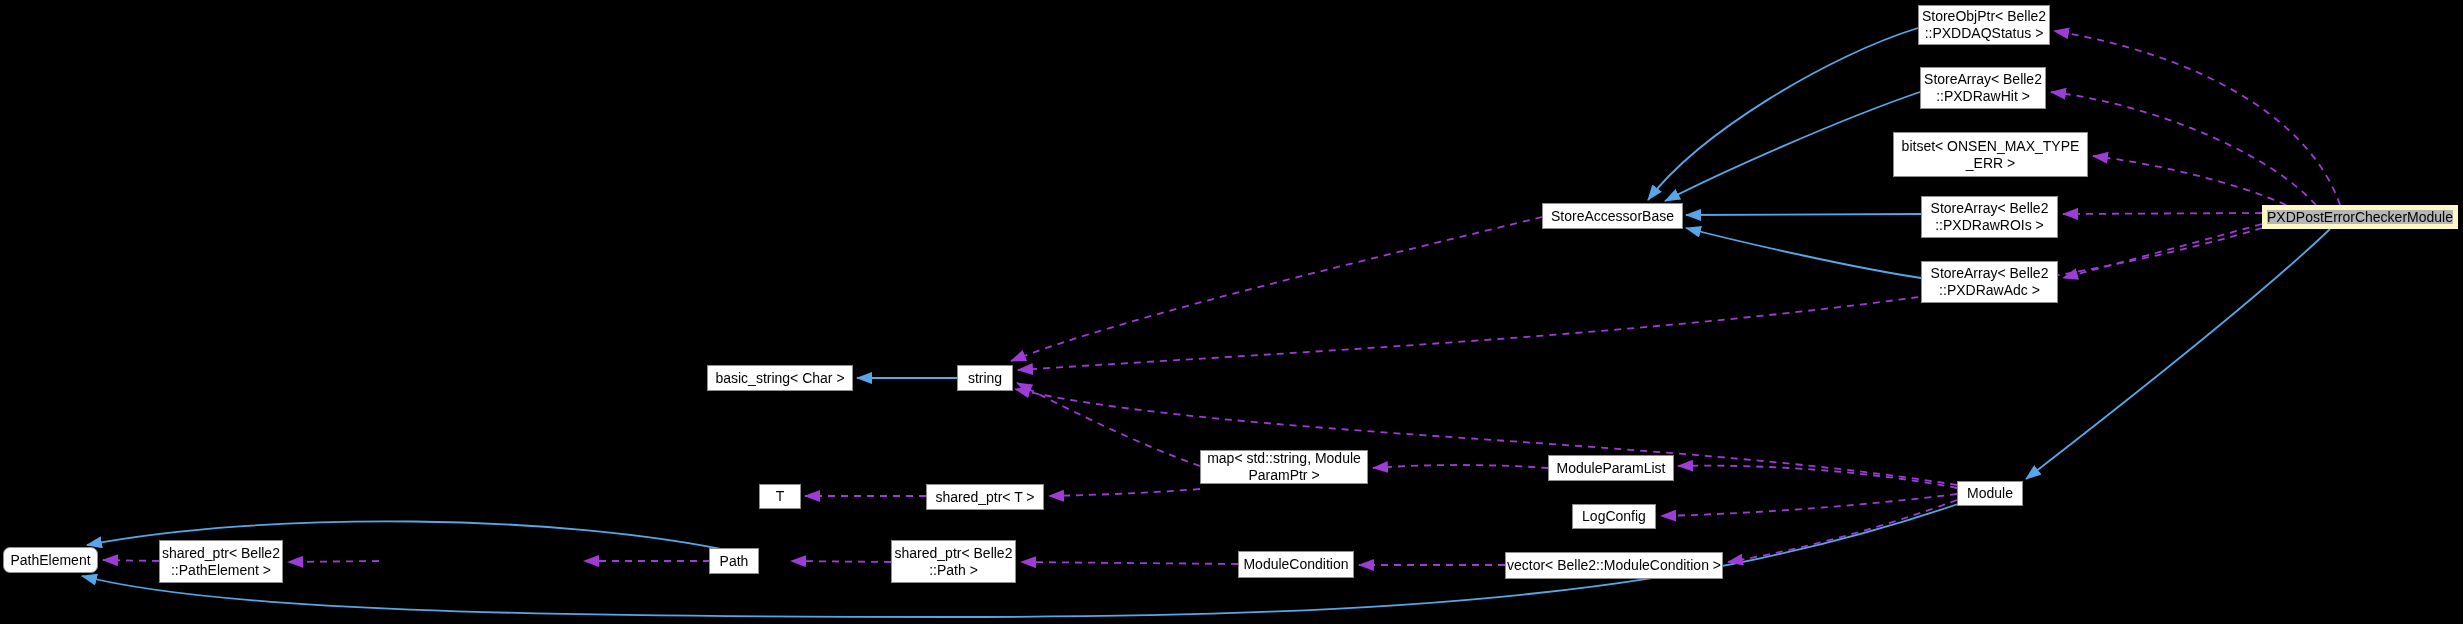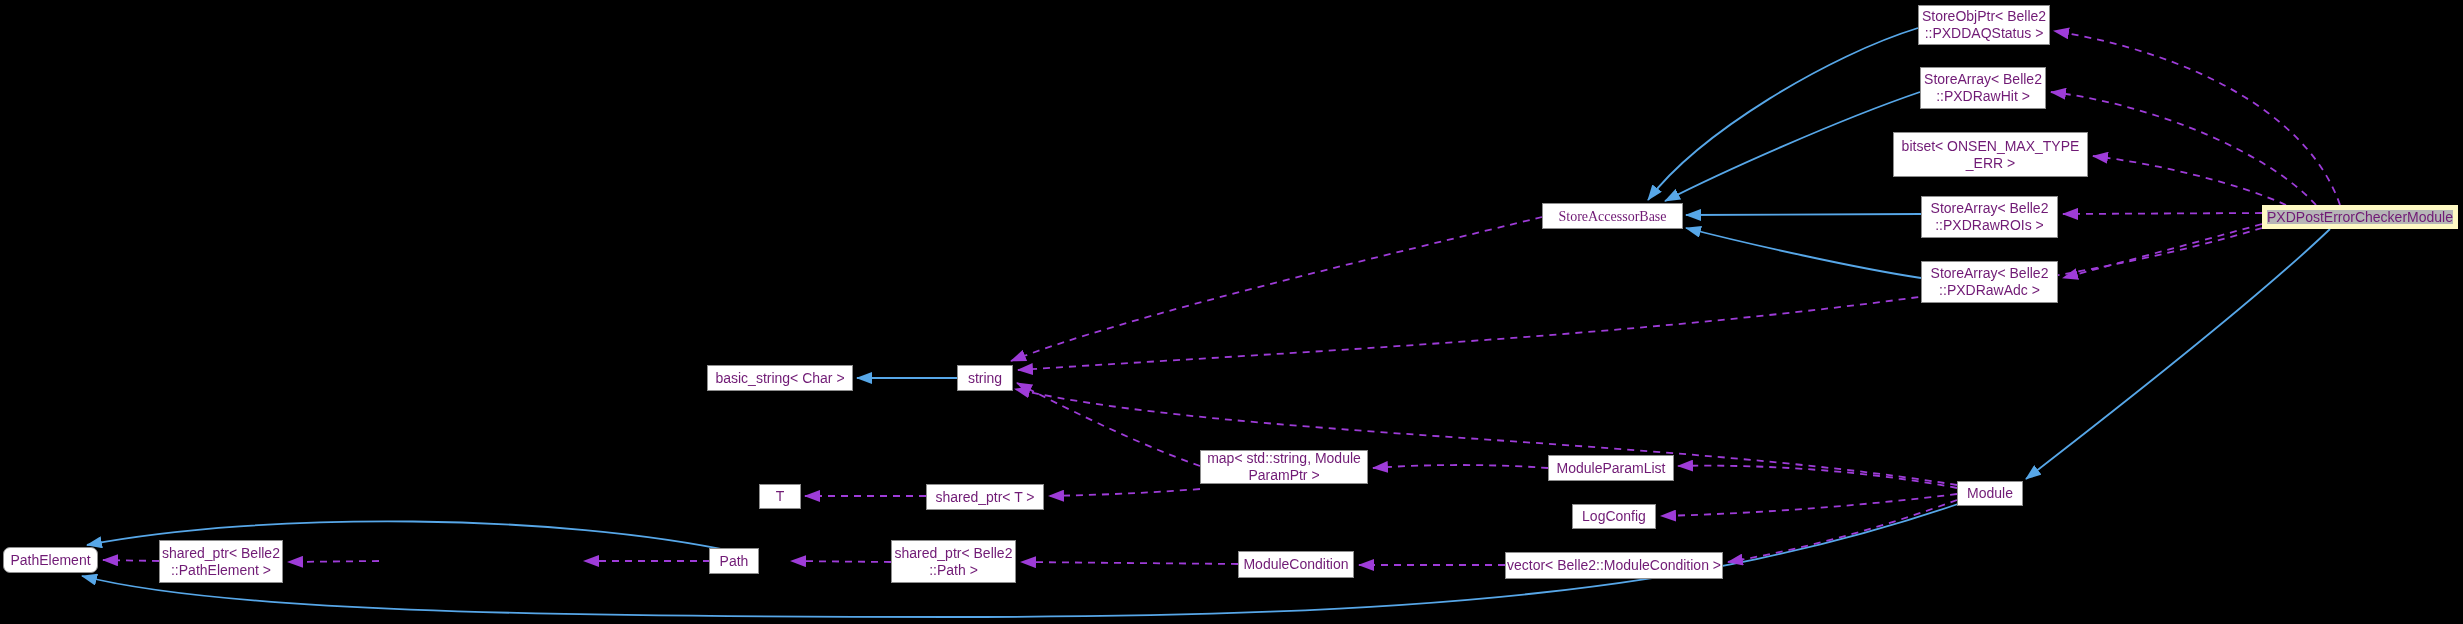--- a/index.html
+++ b/index.html
@@ -4,21 +4,21 @@
 <style>
   html,body{margin:0;padding:0;background:#000;}
   #stage{
     position:relative;width:2463px;height:624px;background:#000000;
     font-family:"Liberation Sans",sans-serif;overflow:hidden;
   }
   #edges{position:absolute;left:0;top:0;}
   .node{
     position:absolute;box-sizing:border-box;
     display:flex;align-items:center;justify-content:center;
-    background:#ffffff;border:1px solid #8e8e8e;color:#701a75;
+    background:#ffffff;border:1px solid #8e8e8e;color:#000000;
     font-size:14px;line-height:17px;text-align:center;white-space:pre-line;
     cursor:pointer;
   }
   .node--plain{cursor:default;}
   .node--hl{background:#b6b6b6;border:5px solid #fef9c3;}
   .edge-solid{fill:none;stroke:#57a7e8;stroke-width:1.8;}
   .edge-dashed{fill:none;stroke:#9e3cd8;stroke-width:1.8;stroke-dasharray:7 6;}
 </style>
 </head>
 <body>
@@ -77,21 +77,21 @@
 _ERR &gt;</div>
 
   <div class="node" style="left:1921px;top:196px;width:137px;height:42px;">StoreArray&lt; Belle2
 ::PXDRawROIs &gt;</div>
 
   <div class="node" style="left:1921px;top:261px;width:137px;height:42px;">StoreArray&lt; Belle2
 ::PXDRawAdc &gt;</div>
 
   <div class="node node--hl" style="left:2262px;top:205px;width:196px;height:24px;">PXDPostErrorCheckerModule</div>
 
-  <div class="node" style="left:1542px;top:203px;width:141px;height:26px;font-family:Liberation Serif, serif;">StoreAccessorBase</div>
+  <div class="node" style="left:1542px;top:203px;width:141px;height:26px;">StoreAccessorBase</div>
 
   <div class="node node--plain" style="left:707px;top:365px;width:146px;height:26px;">basic_string&lt; Char &gt;</div>
 
   <div class="node node--plain" style="left:957px;top:365px;width:56px;height:26px;">string</div>
 
   <div class="node node--plain" style="left:1200px;top:450px;width:168px;height:34px;">map&lt; std::string, Module
 ParamPtr &gt;</div>
 
   <div class="node" style="left:1548px;top:455px;width:126px;height:26px;">ModuleParamList</div>
 

